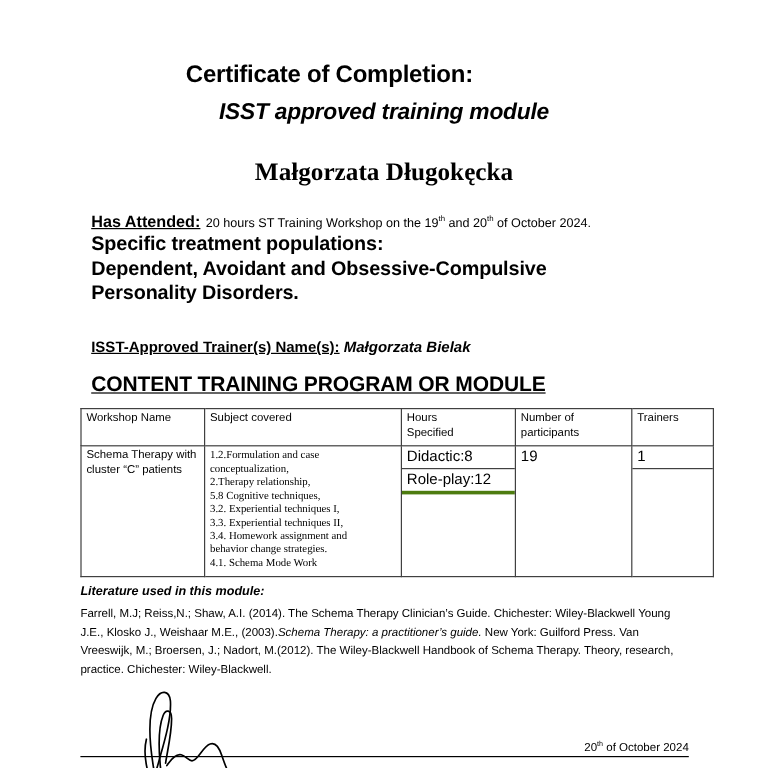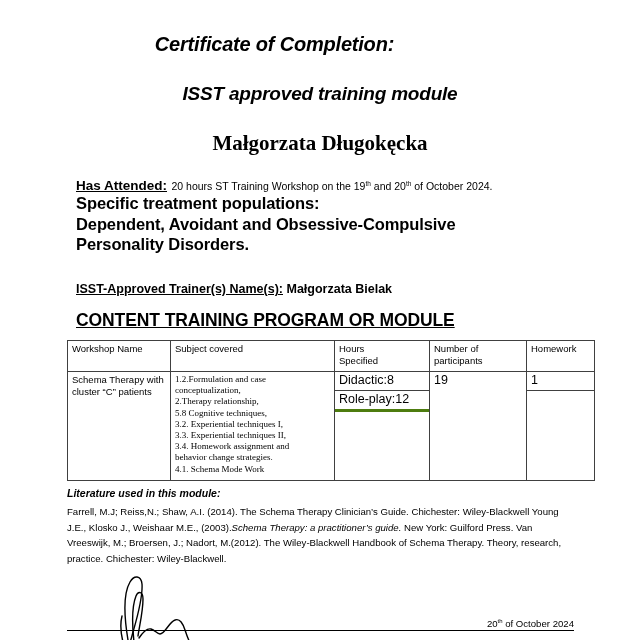--- a/index.html
+++ b/index.html
@@ -37,27 +37,26 @@
     font-weight: bold;
     font-size: 10.5px;
     letter-spacing: 0.7px;
     color: #1a1a1a;
     line-height: 13px;
   }
 
   
   .cert-title {
     position: absolute;
-    top: 33px;
+    top: 51px;
     left: 0;
     width: 549px;
     text-align: center;
     font-size: 20px;
     font-weight: bold;
-    font-style: italic;
     letter-spacing: -0.2px;
   }
   .cert-subtitle {
     position: absolute;
     top: 83px;
     left: 0;
     width: 640px;
     text-align: center;
     font-size: 19px;
     font-weight: bold;
@@ -110,20 +109,21 @@
     left: 76px;
     width: 520px;
     font-size: 12.5px;
   }
   .trainer-label {
     font-weight: bold;
     text-decoration: underline;
   }
   .trainer-name {
     font-weight: bold;
+    font-style: italic;
   }
 
   .program-heading {
     position: absolute;
     top: 310px;
     left: 76px;
     font-size: 17.5px;
     font-weight: bold;
     text-decoration: underline;
     letter-spacing: -0.1px;
@@ -268,21 +268,21 @@
 
 <table class="content-table">
   <thead>
     <tr>
       <th class="col-a" style="white-space: pre-line;">Workshop Name</th>
       <th class="col-b" style="white-space: pre-line;">Subject covered</th>
       <th class="col-c" style="white-space: pre-line;">Hours
 Specified</th>
       <th class="col-d" style="white-space: pre-line;">Number of
 participants</th>
-      <th class="col-e" style="white-space: pre-line;">Homework</th>
+      <th class="col-e" style="white-space: pre-line;">Trainers</th>
     </tr>
   </thead>
   <tbody>
     <tr>
       <td class="cell-workshop">Schema Therapy with cluster “C” patients</td>
       <td class="cell-subject">
         <ul class="subject-list">
           <li>1.2.Formulation and case
       conceptualization,</li>
           <li>2.Therapy relationship,</li>

